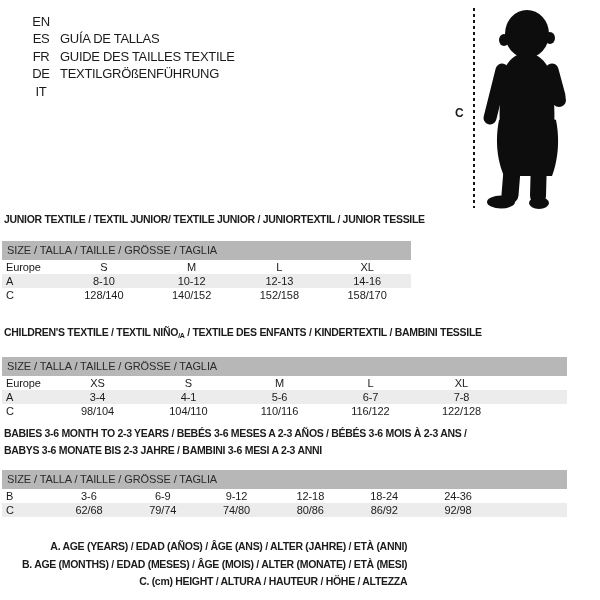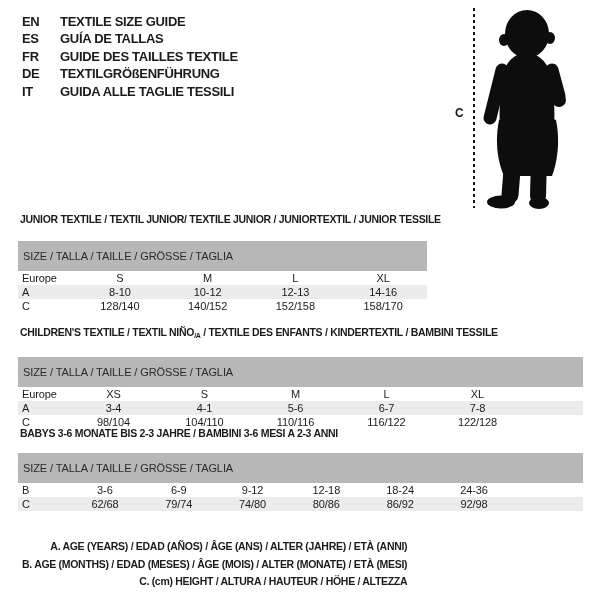--- a/index.html
+++ b/index.html
@@ -2,75 +2,73 @@
 <html><head>
 <meta charset="utf-8">
 <style>
   * { margin:0; padding:0; box-sizing:border-box; }
   html,body { background:#fff; }
   body { font-family:"Liberation Sans", sans-serif; color:#1b1b1b; }
   .canvas { position:relative; width:600px; height:600px; background:#ffffff; overflow:hidden; }
 
   
   .lang-block { position:absolute; left:22px; top:13px; }
-  .lang-row { display:flex; line-height:17.4px; font-size:13px; font-weight:bold; letter-spacing:-0.3px; }
+  .lang-row { display:flex; line-height:17.4px; font-size:13px; font-weight:normal; letter-spacing:-0.3px;text-align:center; }
   .lang-code { width:38px; flex:0 0 38px; }
 
   
   .measure-line { position:absolute; left:473px; top:8px; width:2px; height:200px;
     background:repeating-linear-gradient(to bottom, #141414 0px, #141414 3px, transparent 3px, transparent 6px); }
   .measure-label { position:absolute; left:455px; top:106px; font-size:12px; font-weight:bold; }
   .baby-svg { position:absolute; left:482px; top:8px; width:92px; height:202px; }
 
   
-  .section { position:absolute; left:18px; }
+  .section { position:absolute; left:2px; }
   .sec-junior { top:213px; width:409px; }
   .sec-children { top:326px; width:565px; }
   .sec-babies { top:425px; width:565px; }
   .sec-title { font-size:10.5px; font-weight:bold; letter-spacing:-0.3px; line-height:13px; white-space:nowrap; margin-left:2px; }
   .sec-junior .sec-title, .sec-children .sec-title { margin-bottom:15px; }
   .sec-babies .sec-title-line { font-size:10.5px; font-weight:bold; letter-spacing:-0.3px; line-height:17px; white-space:nowrap; margin-left:2px; }
   .sec-babies .titles { margin-bottom:11px; }
   .t-sub { font-size:7px; vertical-align:-2px; }
 
   table { border-collapse:collapse; table-layout:fixed; width:100%; font-size:11px; letter-spacing:-0.1px; color:#1b1b1b; }
   td { height:14px; padding:0; text-align:center; font-weight:normal; white-space:nowrap; }
-  td.size-bar { background:#b7b7b7; height:30px; text-align:left; padding-left:5px; color:#2a2a2a; border-bottom:1px solid #fff;margin-left:32px; }
+  td.size-bar { background:#b7b7b7; height:19px; text-align:left; padding-left:5px; color:#2a2a2a; border-bottom:1px solid #fff;margin-left:32px; }
   td.lbl { text-align:left; padding-left:4px; }
   tr.alt { background:#ececec; }
 
   
   .footnotes { position:absolute; left:22px; top:538px;text-align:right; }
   .footnote { font-size:10.5px; font-weight:bold; letter-spacing:-0.3px; line-height:17.6px; white-space:nowrap; }
 </style>
 </head>
 <body>
 
 <div class="canvas">
 
   <div class="lang-block">
     <div class="lang-row">
       <span class="lang-code">EN</span>
-      <span>TEXTILE SIZE GUIDE</span>
     </div>
     <div class="lang-row">
       <span class="lang-code">ES</span>
       <span>GUÍA DE TALLAS</span>
     </div>
     <div class="lang-row">
       <span class="lang-code">FR</span>
       <span>GUIDE DES TAILLES TEXTILE</span>
     </div>
     <div class="lang-row">
       <span class="lang-code">DE</span>
       <span>TEXTILGRÖßENFÜHRUNG</span>
     </div>
     <div class="lang-row">
       <span class="lang-code">IT</span>
-      <span>GUIDA ALLE TAGLIE TESSILI</span>
     </div>
   </div>
 
   <div class="measure-line"></div>
   <div class="measure-label">C</div>
   <svg class="baby-svg" viewBox="0 0 92 202" aria-hidden="true">
     <g fill="#0d0d0d" stroke="none">
       <ellipse cx="45" cy="26" rx="22" ry="24"></ellipse>
       <ellipse cx="22" cy="32" rx="5" ry="6"></ellipse>
       <ellipse cx="68" cy="30" rx="5" ry="6"></ellipse>
@@ -167,20 +165,21 @@
         <td>116/122</td>
         <td>122/128</td>
         <td></td>
       </tr>
     </tbody>
       </table>
   </div>
 
   <div class="section sec-babies">
     <div class="titles">
+      <div class="sec-title-line">BABIES 3-6 MONTH TO 2-3 YEARS / BEBÉS 3-6 MESES A 2-3 AÑOS / BÉBÉS 3-6 MOIS À 2-3 ANS /</div>
       <div class="sec-title-line">BABYS 3-6 MONATE BIS 2-3 JAHRE / BAMBINI 3-6 MESI A 2-3 ANNI</div>
     </div>
     <table>
       <colgroup>
           <col style="width:50px">
           <col>
           <col>
           <col>
           <col>
           <col>

